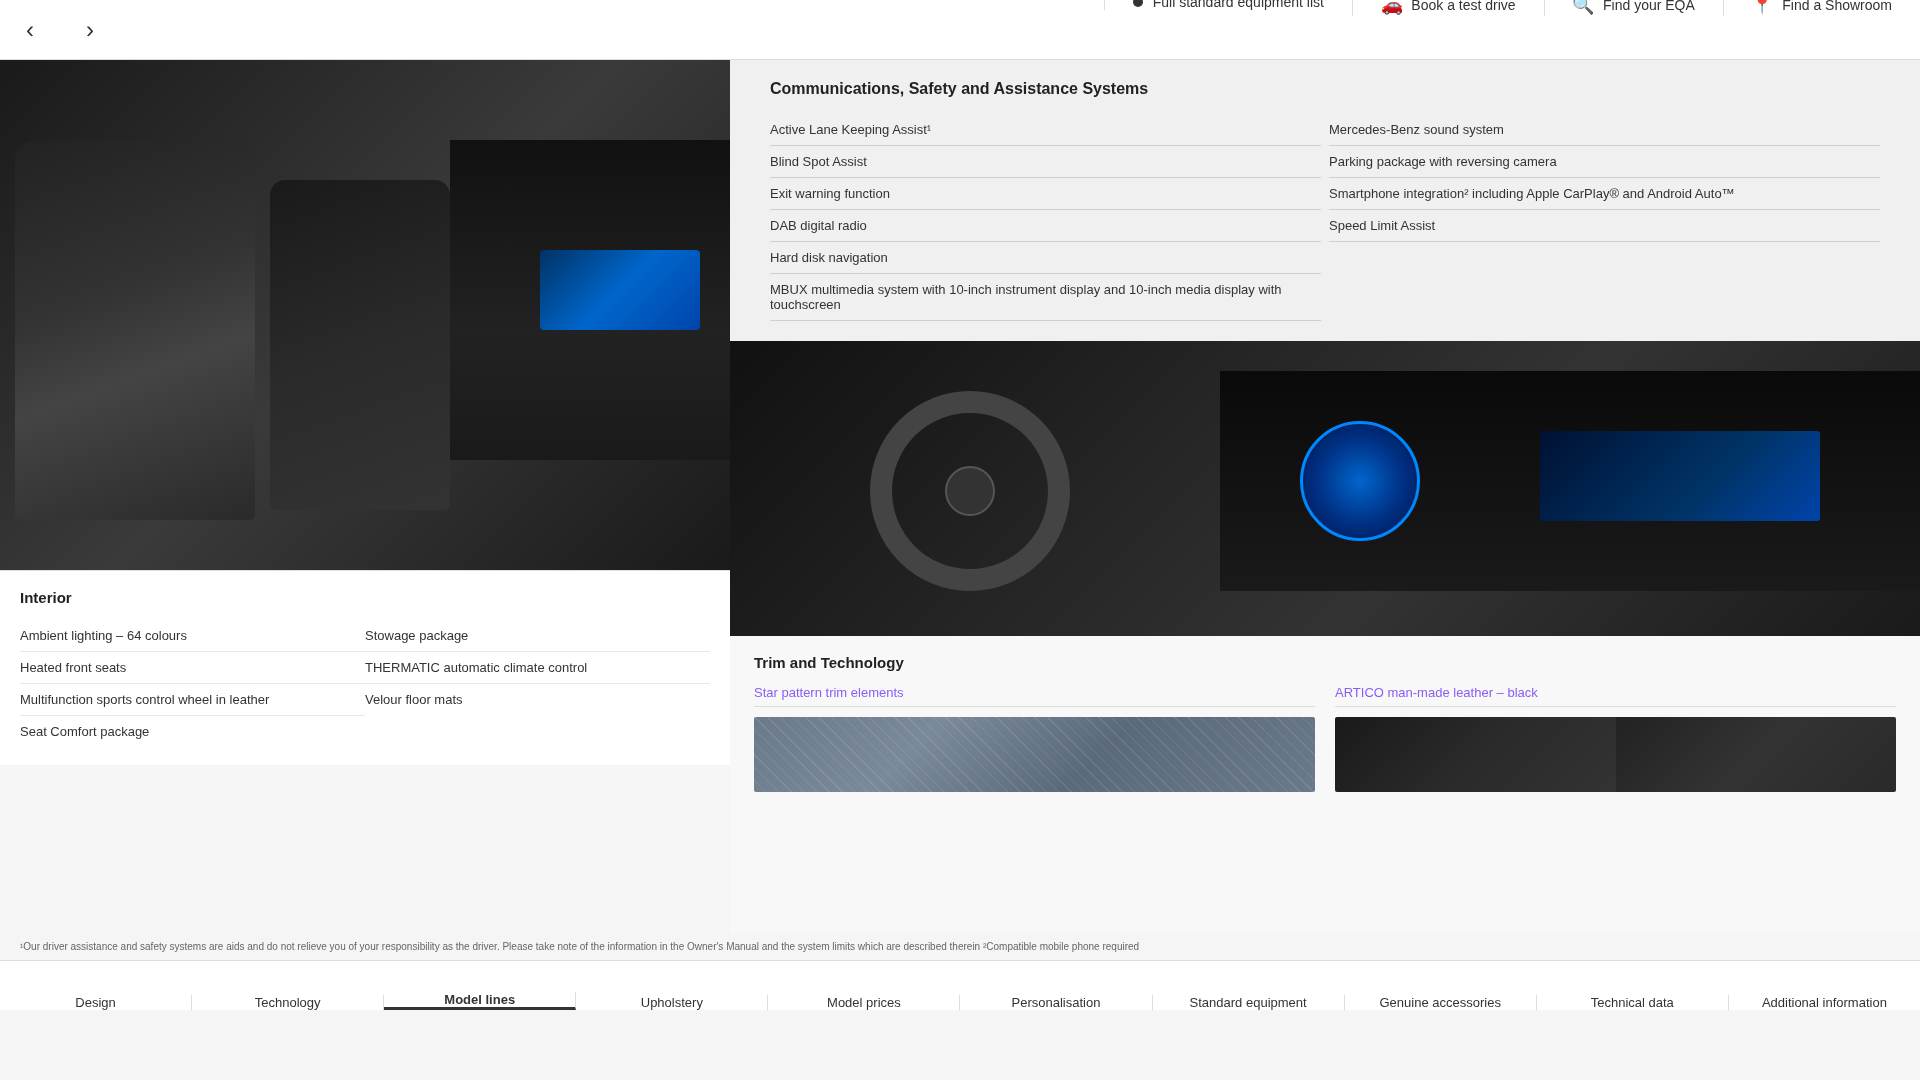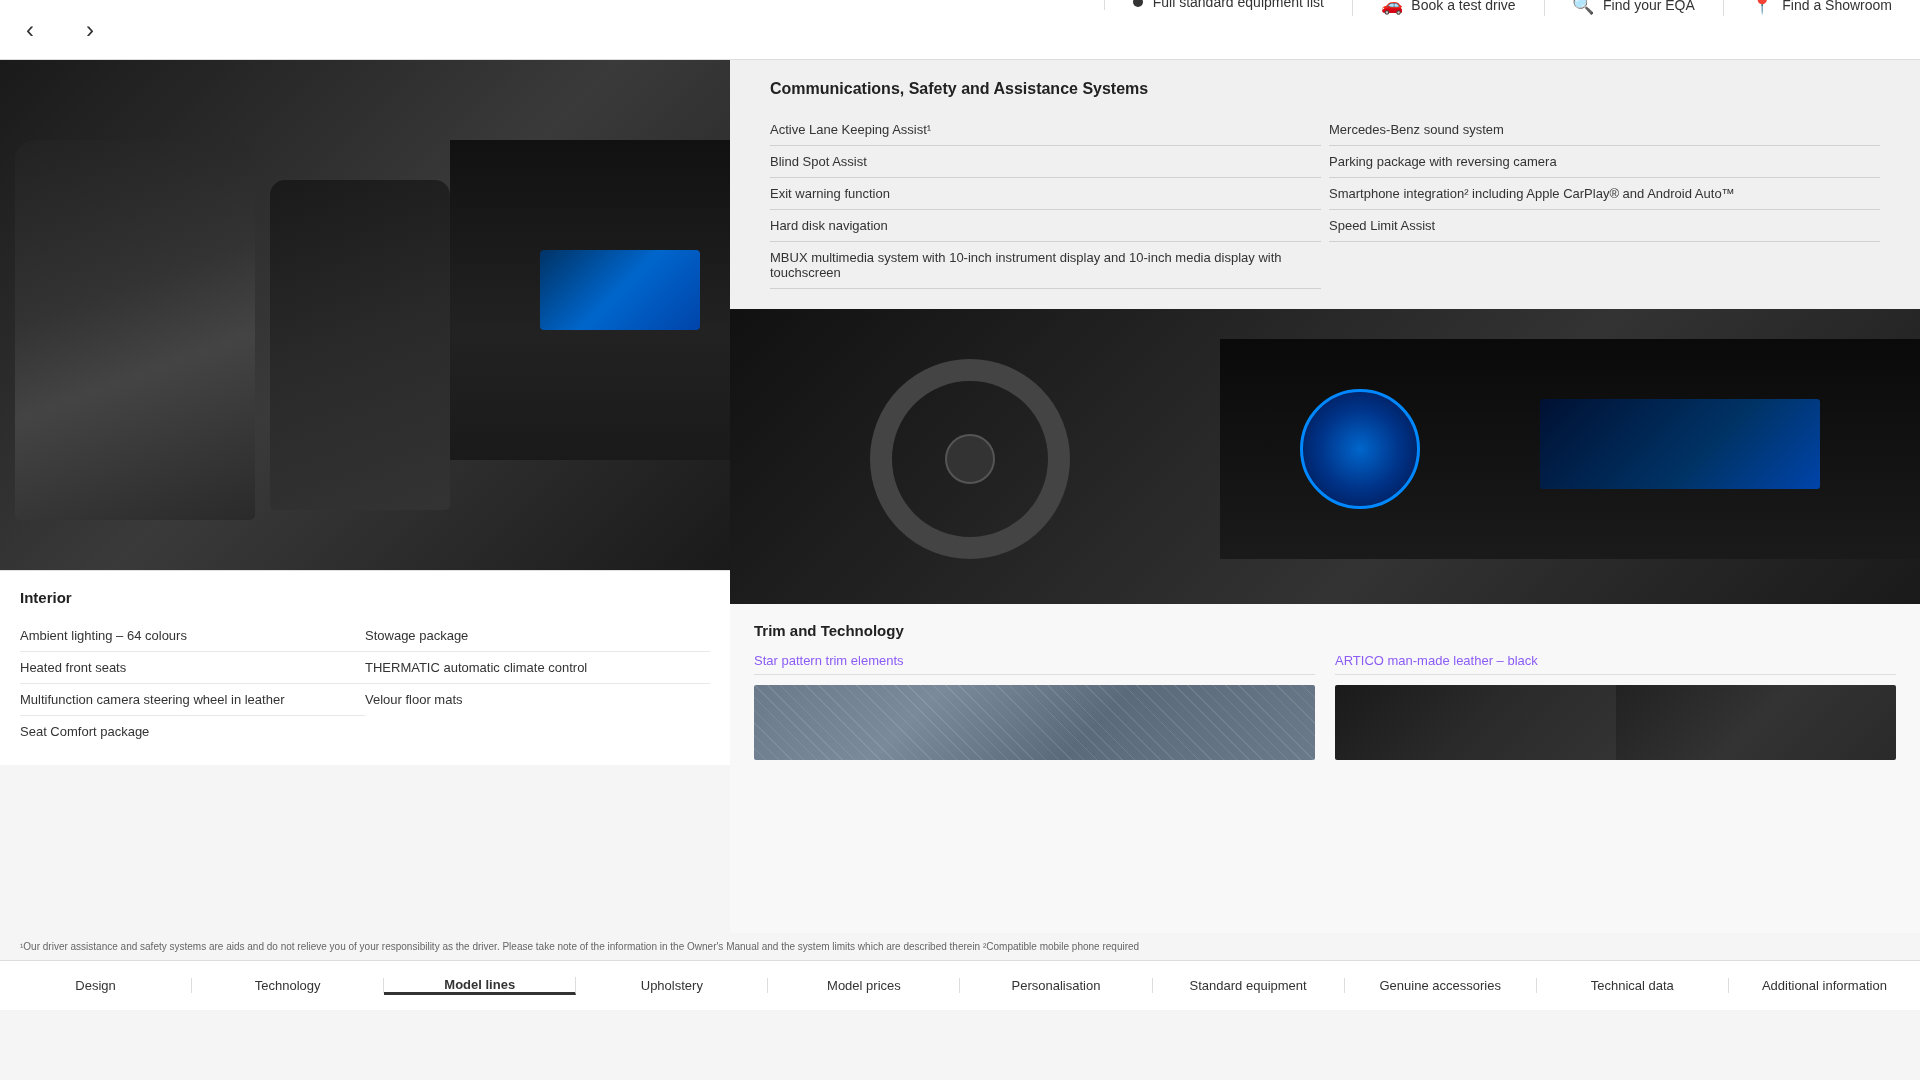--- a/index.html
+++ b/index.html
@@ -307,21 +307,21 @@
       font-size: 10px;
       color: #666;
     }
 
     
     #footer-nav {
       width: 1920px;
       height: 50px;
       background: #fff;
       display: flex;
-      align-items: center;
+      align-items: flex-end;
       border-top: 1px solid #ddd;
     }
     .footer-nav-item {
       flex: 1;
       display: flex;
       align-items: center;
       justify-content: center;
       font-size: 13px;
       color: #333;
       cursor: pointer;
@@ -378,41 +378,42 @@
           </div>
         </div>
       </div>
 
       <div class="interior-section">
         <div class="interior-title">Interior</div>
         <div class="interior-grid">
           <div>
             <div class="interior-item">Ambient lighting – 64 colours</div>
             <div class="interior-item">Heated front seats</div>
-            <div class="interior-item">Multifunction camera steering wheel in leather</div>
+            <div class="interior-item">Multifunction sports control wheel in leather</div>
             <div class="interior-item">Seat Comfort package</div>
           </div>
           <div>
             <div class="interior-item">Stowage package</div>
             <div class="interior-item">THERMATIC automatic climate control</div>
             <div class="interior-item">Velour floor mats</div>
           </div>
         </div>
       </div>
     </div>
 
     <div class="right-col">
 
       <div class="comms-section">
         <div class="comms-title">Communications, Safety and Assistance Systems</div>
         <div class="comms-grid">
           <div>
             <div class="comms-item">Active Lane Keeping Assist¹</div>
             <div class="comms-item">Blind Spot Assist</div>
             <div class="comms-item">Exit warning function</div>
+            <div class="comms-item">DAB digital radio</div>
             <div class="comms-item">Hard disk navigation</div>
             <div class="comms-item-long">MBUX multimedia system with 10-inch instrument display and 10-inch media display with touchscreen</div>
           </div>
           <div>
             <div class="comms-item">Mercedes-Benz sound system</div>
             <div class="comms-item">Parking package with reversing camera</div>
             <div class="comms-item-long">Smartphone integration² including Apple CarPlay® and Android Auto™</div>
             <div class="comms-item">Speed Limit Assist</div>
           </div>
         </div>

